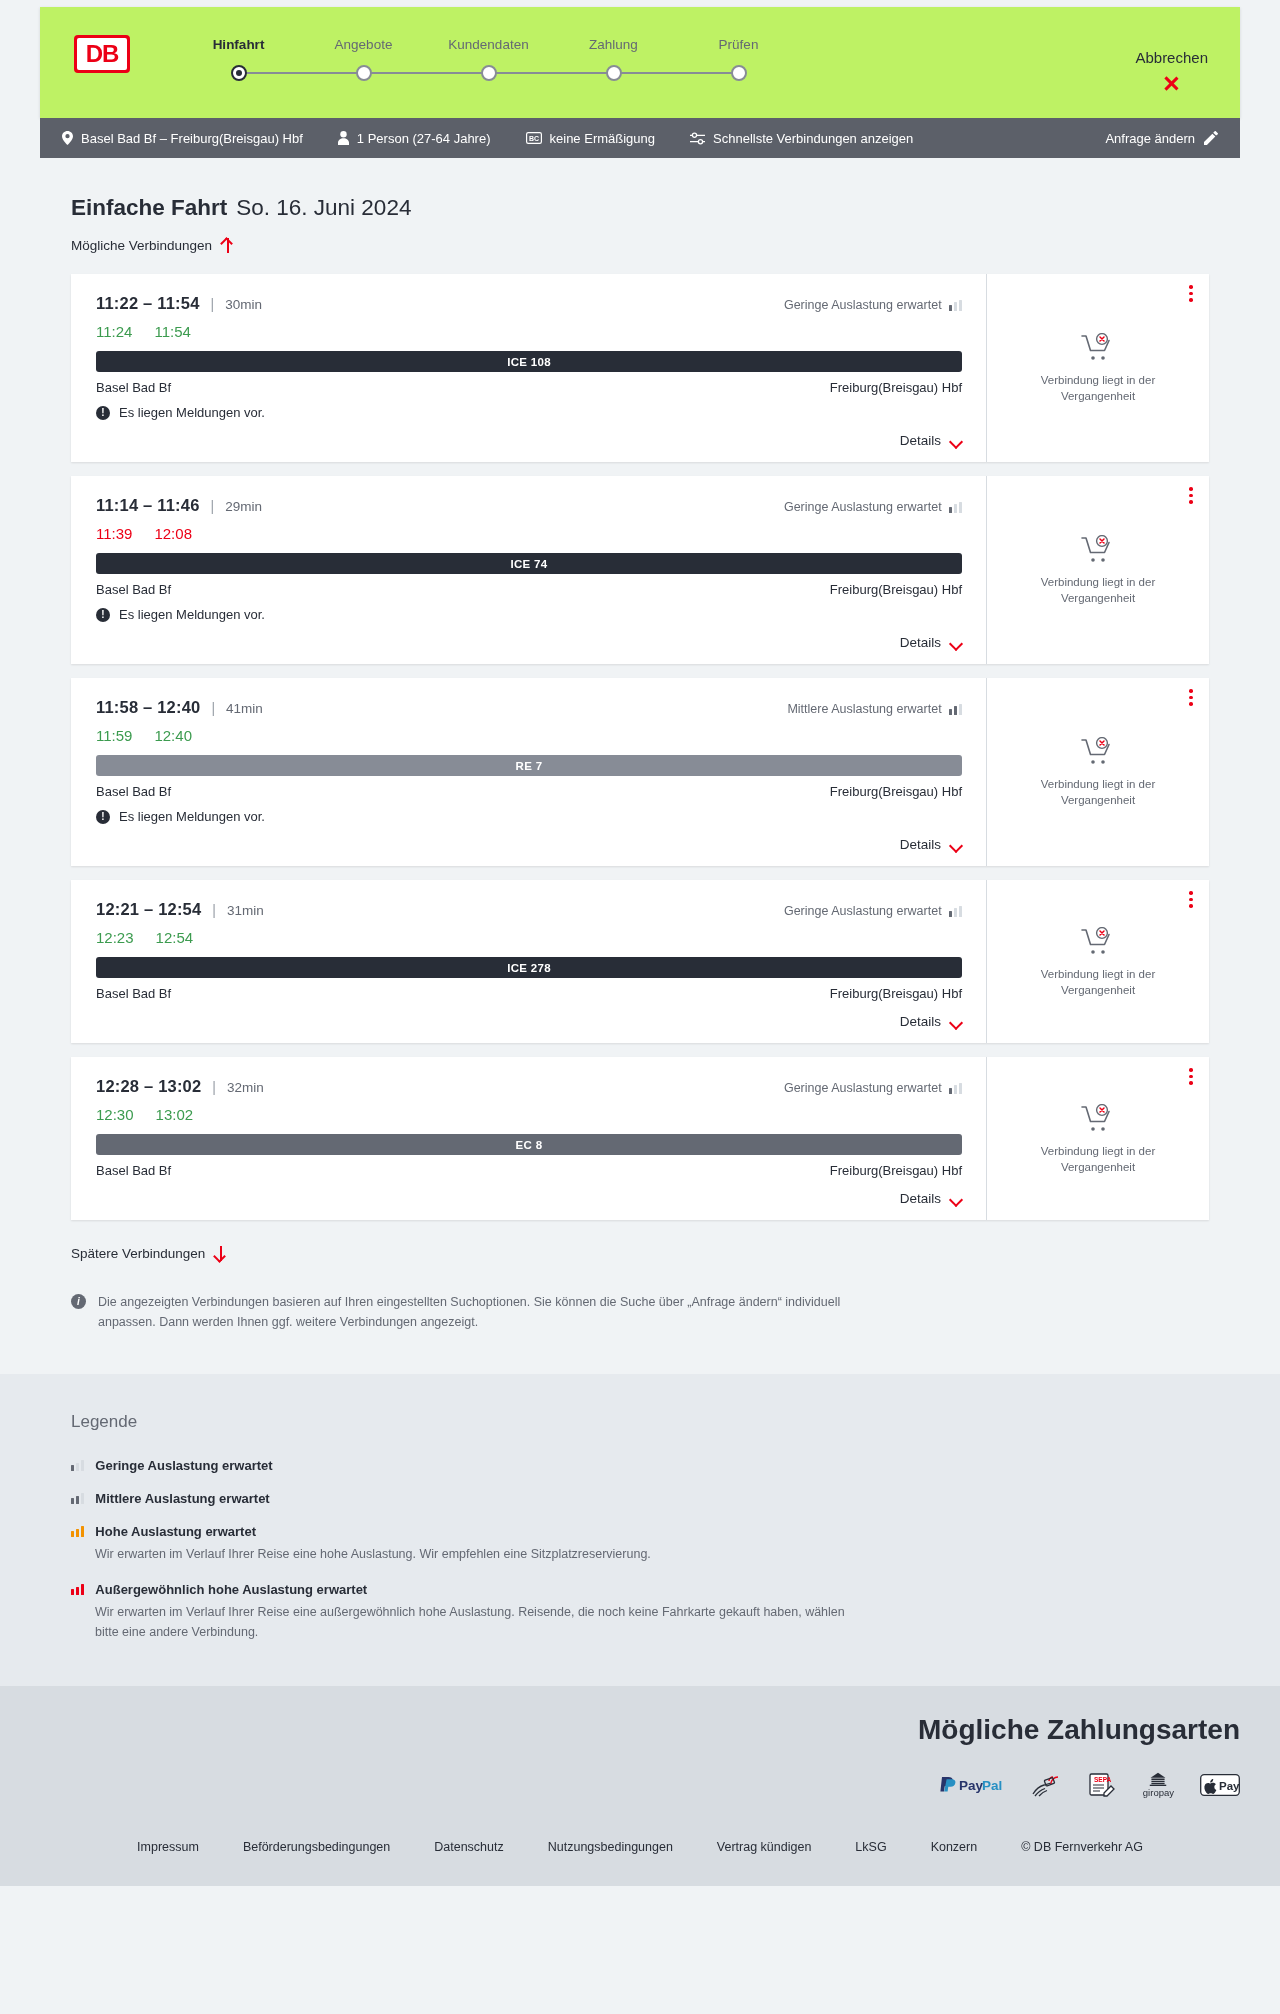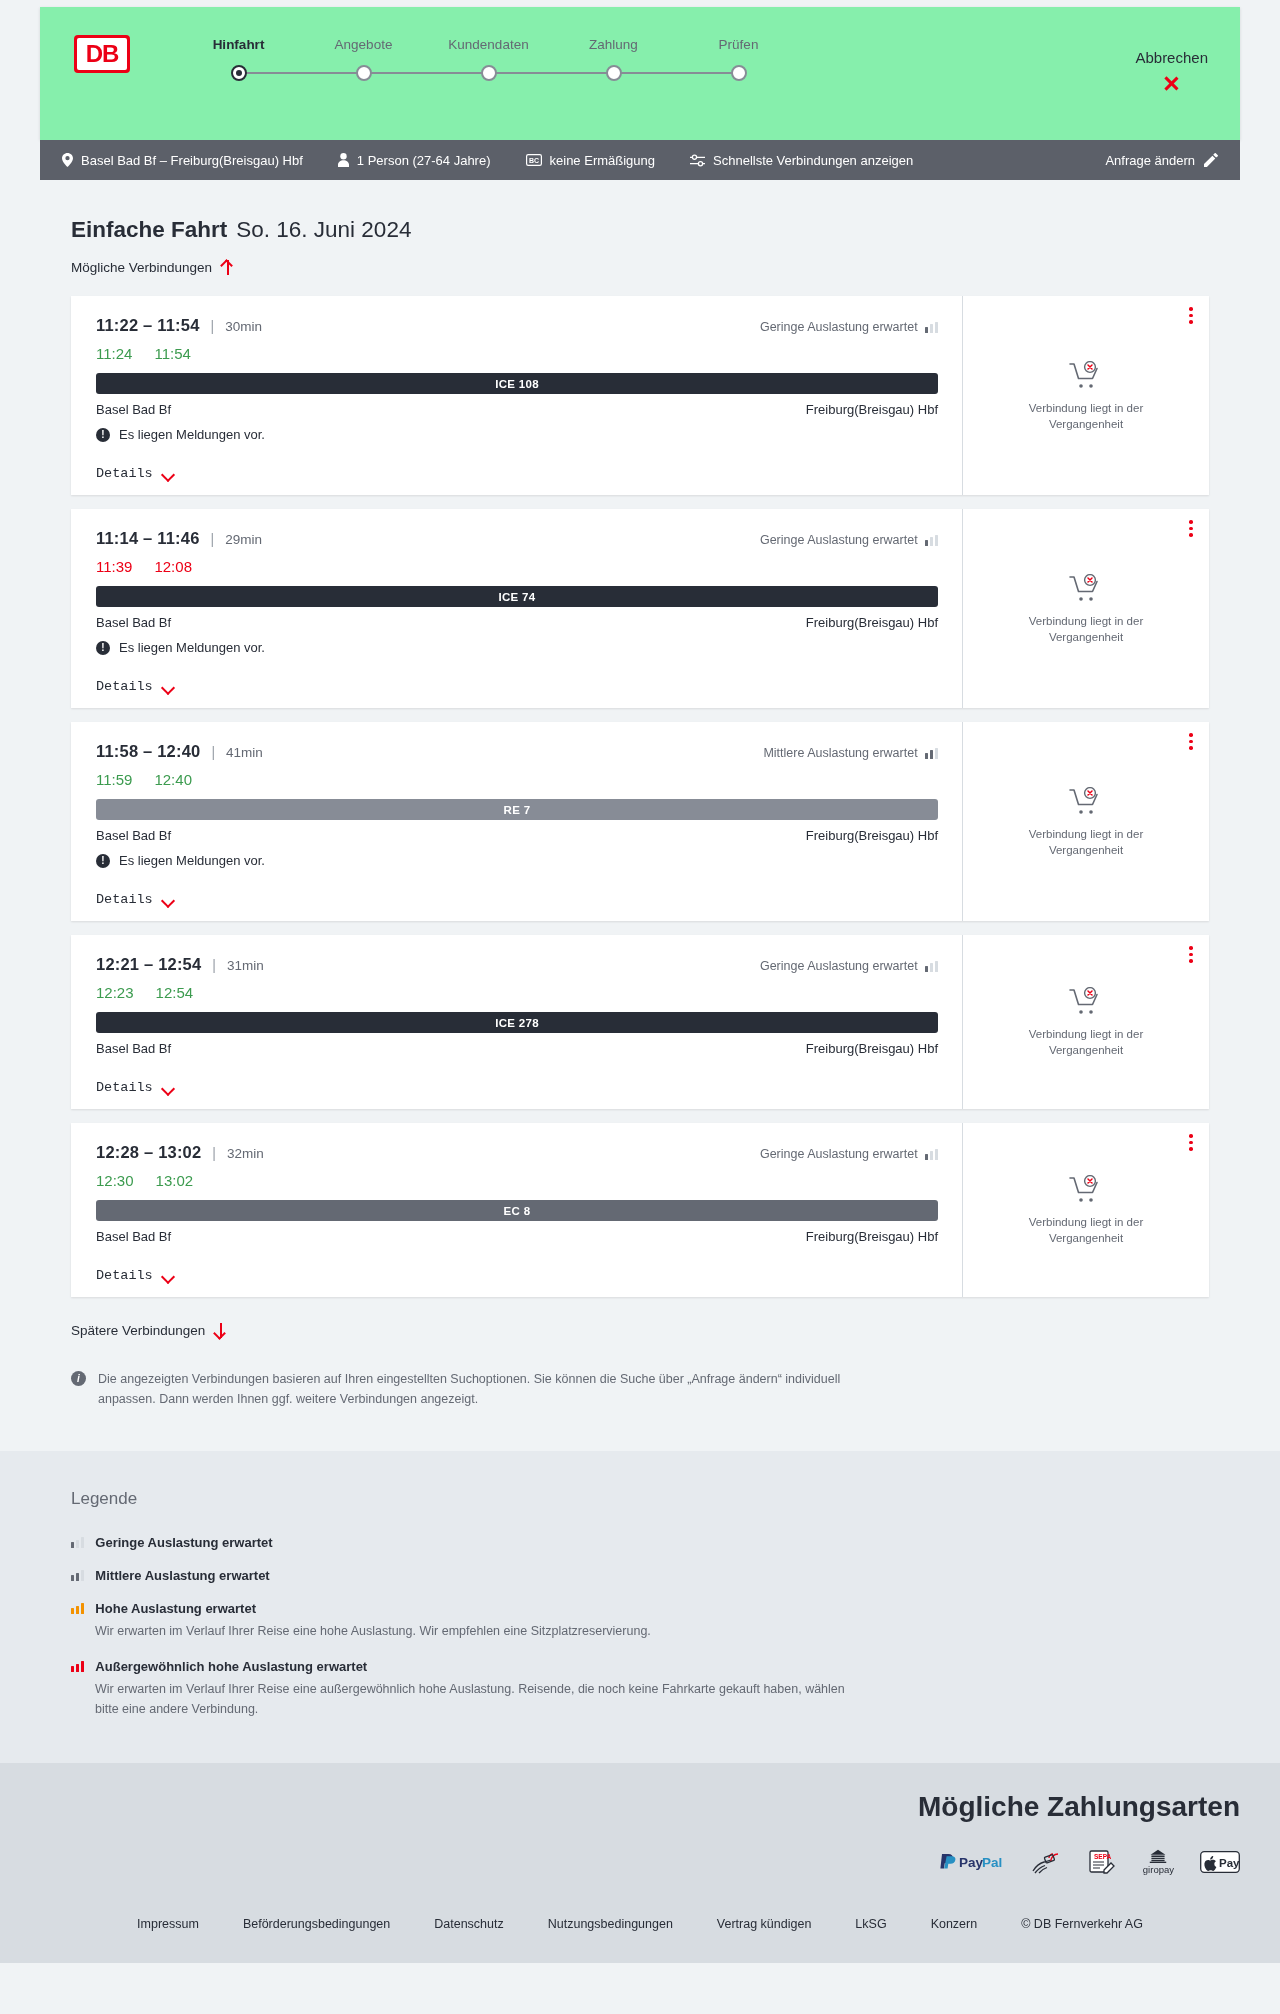--- a/index.html
+++ b/index.html
@@ -7,22 +7,22 @@
     width: 1280px;
     font-family: "Liberation Sans", sans-serif;
     background: #f0f3f5;
     color: #282d37;
   }
   body { width: 1280px; position: relative; }
 
   
   .header-wrap { width: 1280px; background: #f0f3f5; padding: 7px 40px 0 40px; }
   .header {
-    background: #86efac;
-    height: 133px;
+    background: #bef264;
+    height: 111px;
     display: flex;
     align-items: flex-start;
     padding: 0 26px;
     box-shadow: 0 1px 3px rgba(0,0,0,0.12);
     position: relative;
   }
   .db-logo {
     width: 56px; height: 38px;
     background: #ec0016;
     border: 3px solid #ec0016;
@@ -130,21 +130,21 @@
   .cards { margin: 20px 31px 0 31px; }
   .card {
     background: #fff;
     display: flex;
     margin-bottom: 14px;
     border-left: 3px solid #fff;
     box-shadow: 0 1px 2px rgba(0,0,0,0.10);
   }
   .card-left { flex: 1; padding: 20px 24px 14px 22px; min-width: 0; }
   .card-right {
-    width: 247px; flex: none;
+    width: 223px; flex: none;
     border-left: 1px solid #d7dce1;
     padding: 12px 10px 10px 10px;
     position: relative;
     display: flex; flex-direction: column; align-items: center; justify-content: center;
   }
 
   .row-times { display: flex; align-items: baseline; }
   .time-main { font-size: 16.5px; font-weight: bold; color: #282d37; letter-spacing: 0.2px; }
   .time-sep { color: #9aa0a8; margin: 0 11px; font-size: 14px; }
   .duration { font-size: 13.5px; color: #646973; }
@@ -176,21 +176,21 @@
   .row-msg {
     margin-top: 10px; display: flex; align-items: center; gap: 9px;
     font-size: 13px; color: #282d37;
   }
   .excl-icon {
     width: 14px; height: 14px; border-radius: 50%; background: #282d37;
     color: #fff; font-size: 10px; font-weight: bold;
     display: flex; align-items: center; justify-content: center; flex: none;
     line-height: 1;
   }
-  .details-row { margin-top: 24px; display: flex; justify-content: flex-start; font-family: Liberation Mono, monospace; }
+  .details-row { margin-top: 13px; display: flex; justify-content: flex-end; }
   .details-btn {
     display: inline-flex; align-items: center; gap: 9px;
     font-size: 13.5px; color: #282d37; cursor: pointer;
   }
   .chev-down {
     width: 12px; height: 8px; position: relative;
   }
   .chev-down::after {
     content: ""; position: absolute; left: 1px; top: 0;
     width: 8px; height: 8px;

